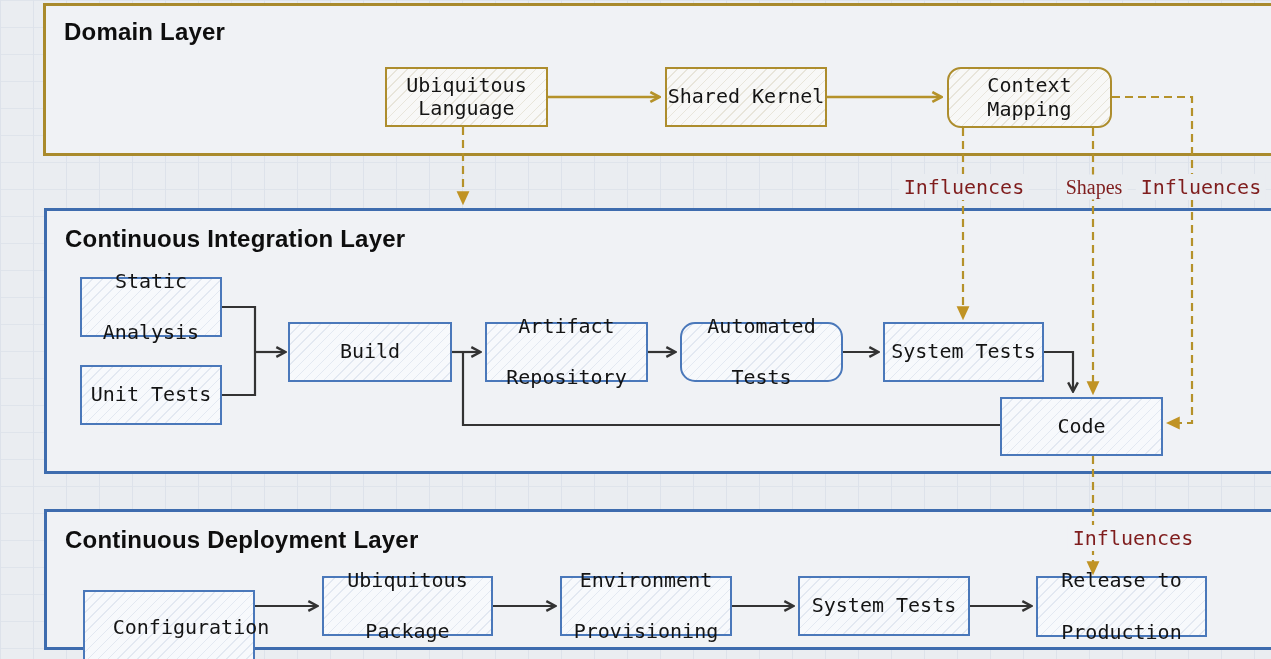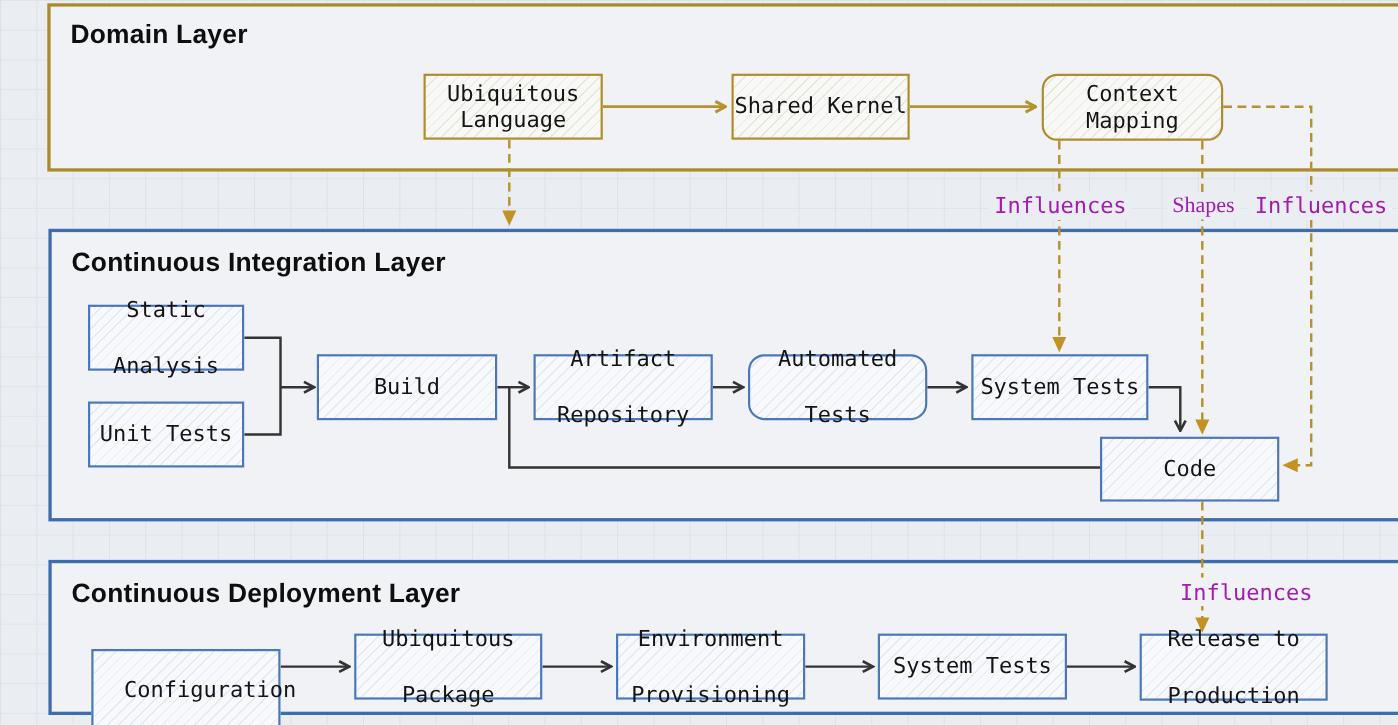--- a/index.html
+++ b/index.html
@@ -33,21 +33,21 @@
     border:2px solid #4a78ba;
     background:repeating-linear-gradient(135deg,rgba(90,120,170,0.13) 0 1px,rgba(0,0,0,0) 1px 7px),#f7f9fc;
     gap:28px;
   }
   .node.gold{
     border:2px solid #ad8d2d;
     background:repeating-linear-gradient(135deg,rgba(150,130,70,0.16) 0 1px,rgba(0,0,0,0) 1px 7px),#f8f8f7;
   }
   .edge-label{
     position:absolute;z-index:4;transform:translate(-50%,-50%);
-    font-family:"DejaVu Sans Mono",monospace;font-size:20px;color:#a21caf;
+    font-family:"DejaVu Sans Mono",monospace;font-size:20px;color:#7f1d1d;
     padding:1px 5px;white-space:nowrap;
   }
   .edge-label.gap{background:#eaedf1;}
   .edge-label.layer{background:#f0f2f5;}
 </style>
 </head>
 <body>
 
 <div id="canvas">
 

